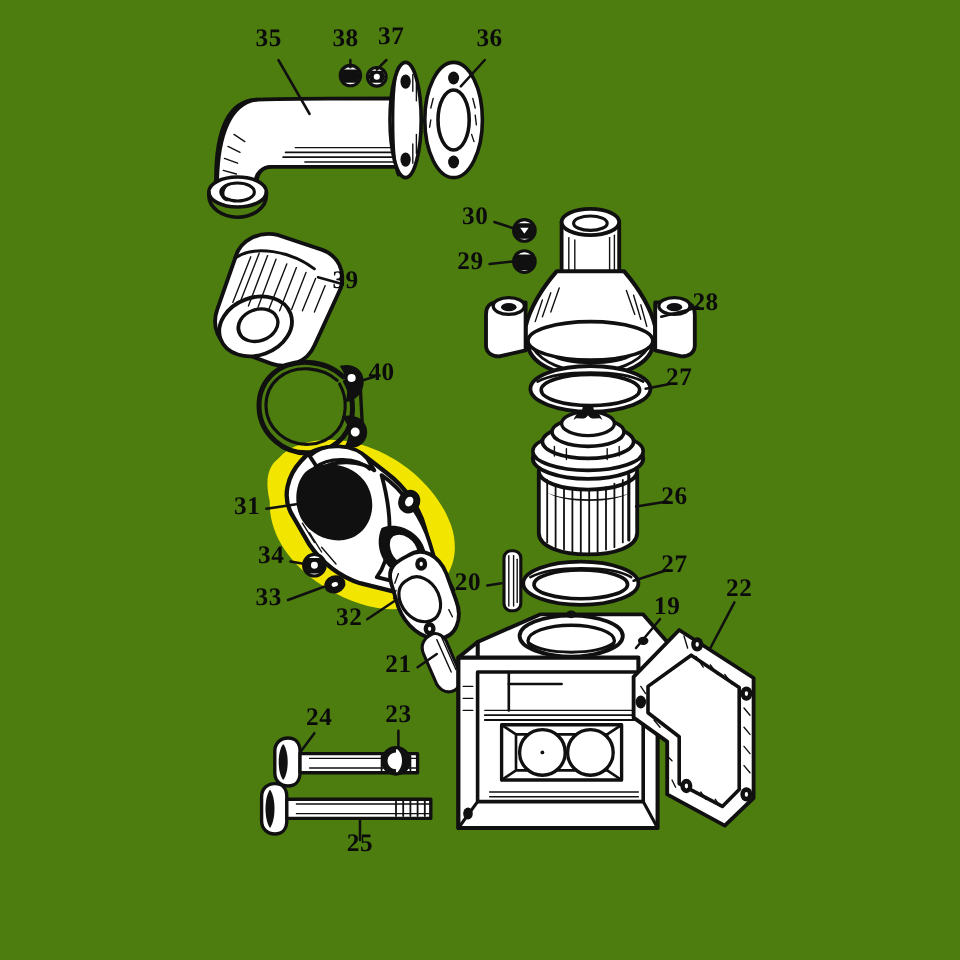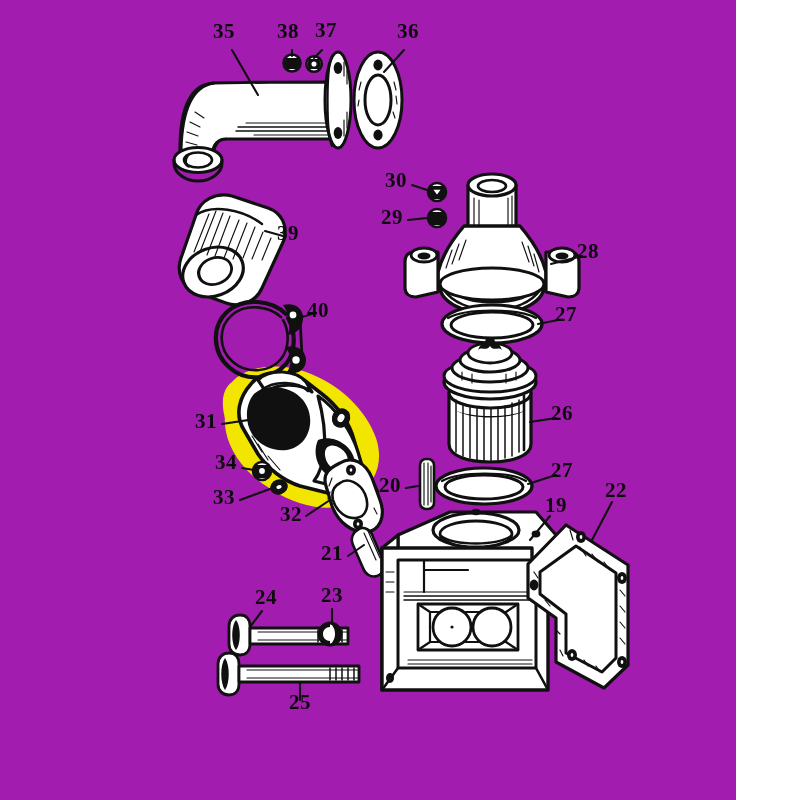--- a/index.html
+++ b/index.html
@@ -1,18 +1,18 @@
 <!DOCTYPE html>
 <html><head>
 <meta charset="utf-8">
 <style>
   html,body{margin:0;padding:0;background:#ffffff;}
   body{width:800px;height:800px;overflow:hidden;
        font-family:"Liberation Serif", serif;}
-  #stage{position:relative;width:736px;height:800px;background:#a21caf;}
+  #stage{position:relative;width:800px;height:800px;background:#4d7c0f;}
   svg#diagram{display:block;width:800px;height:800px;}
   .ink{fill:none;stroke:#101010;stroke-linecap:round;stroke-linejoin:round;}
   .fillink{fill:#101010;stroke:none;}
   .wht{fill:#ffffff;stroke:#101010;stroke-linejoin:round;stroke-linecap:round;}
   .leader{stroke:#101010;stroke-width:2.1;fill:none;stroke-linecap:round;}
   .hl{fill:#F2E500;stroke:none;}
   .lbl{font-family:"Liberation Serif", serif;font-weight:700;
        fill:#0b0b0b;font-size:21px;letter-spacing:0.5px;}
   .hatch{stroke:#101010;stroke-width:1.5;fill:none;stroke-linecap:round;}
   .hatchfine{stroke:#101010;stroke-width:1.15;fill:none;stroke-linecap:round;}

